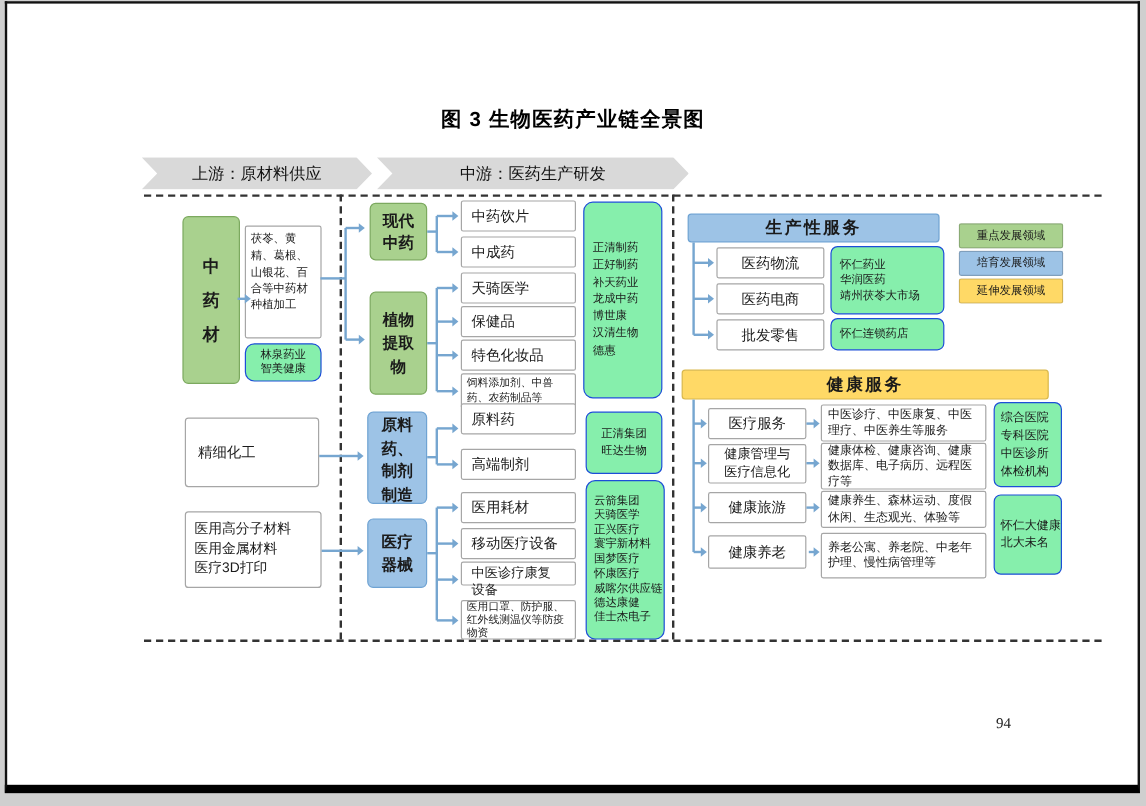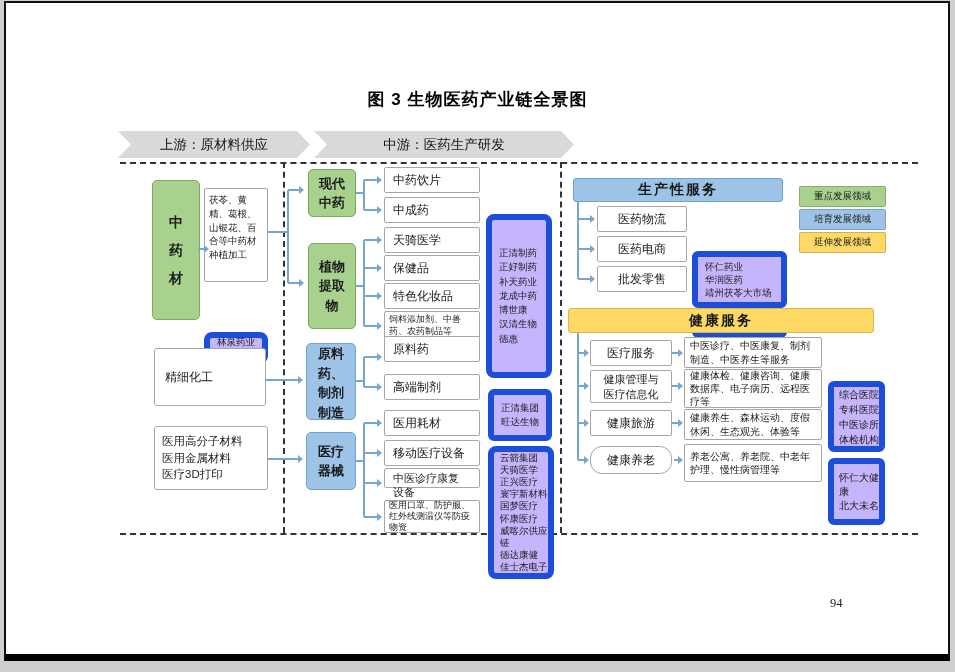--- a/index.html
+++ b/index.html
@@ -14,21 +14,21 @@
         clip-path:polygon(0 0,calc(100% - 13px) 0,100% 50%,calc(100% - 13px) 100%,0 100%,13px 50%);}
   .dash-h{position:absolute;height:0;border-top:2px dashed #333;}
   .dash-v{position:absolute;width:0;border-left:2px dashed #333;}
   .bx{position:absolute;box-sizing:border-box;display:flex;align-items:center;
       background:#fff;border:1px solid #A6A6A6;border-radius:2px;line-height:1.25;}
   .center{justify-content:center;text-align:center;}
   .green{background:#A9D18E;border:1px solid #7CA95F;border-radius:5px;}
   .blue{background:#9DC3E6;border:1px solid #6FA3D3;border-radius:5px;}
   .node{font-weight:bold;font-size:13px;}
   .vtext{word-break:break-all;line-height:1.5;margin:auto;text-align:center;}
-  .cobox{border:6px solid #1d4ed8;border-radius:8px;background:#c4b5fd;margin-top:46px;}
+  .cobox{border:1px solid #1d4ed8;border-radius:8px;background:#86efac;}
   .pre{white-space:pre-line;}
   .hdr{font-weight:bold;font-size:14px;letter-spacing:2px;}
   .legend{position:absolute;left:799px;width:85px;height:19px;display:flex;align-items:center;
       justify-content:center;font-size:9.5px;border-radius:2px;border:1px solid rgba(0,0,0,0.18);}
   .cl{position:absolute;background:#76A6D0;}
   .ca{position:absolute;width:0;height:0;border-left:5px solid #76A6D0;
       border-top:4px solid transparent;border-bottom:4px solid transparent;}
   #page-number{position:absolute;left:830px;top:596px;font-family:"Liberation Serif",serif;
       font-size:12.5px;color:#222;}
 </style>
@@ -116,23 +116,23 @@
     <div class="bx cobox" style="left:692px;top:265px;width:95px;height:27px;font-size:9.5px;padding-left:7px;border-radius:6px;">怀仁连锁药店</div>
 
     <div class="legend" style="top: 186px; background: rgb(169, 209, 142);">重点发展领域</div>
     <div class="legend" style="top: 209px; background: rgb(157, 195, 230);">培育发展领域</div>
     <div class="legend" style="top: 232px; background: rgb(255, 217, 102);">延伸发展领域</div>
 
     <div class="bx center hdr" style="left:568px;top:308px;width:306px;height:25px;background:#FFD966;border:1px solid #D9B84C;border-radius:3px;">健康服务</div>
     <div class="bx center" style="left:590px;top:340px;width:82px;height:26px;font-size:12px;">医疗服务</div>
     <div class="bx center" style="left:590px;top:370px;width:82px;height:33px;font-size:11px;padding:2px 11px;line-height:1.3;">健康管理与医疗信息化</div>
     <div class="bx center" style="left:590px;top:410px;width:82px;height:26px;font-size:12px;">健康旅游</div>
-    <div class="bx center" style="left:590px;top:446px;width:82px;height:28px;font-size:12px;border-radius:12px;">健康养老</div>
-
-    <div class="bx" style="left:684px;top:337px;width:138px;height:31px;font-size:10px;padding:2px 5px;line-height:1.35;">中医诊疗、中医康复、制剂制造、中医养生等服务</div>
+    <div class="bx center" style="left:590px;top:446px;width:82px;height:28px;font-size:12px;">健康养老</div>
+
+    <div class="bx" style="left:684px;top:337px;width:138px;height:31px;font-size:10px;padding:2px 5px;line-height:1.35;">中医诊疗、中医康复、中医理疗、中医养生等服务</div>
     <div class="bx" style="left:684px;top:369px;width:138px;height:39px;font-size:10px;padding:2px 5px;line-height:1.3;">健康体检、健康咨询、健康数据库、电子病历、远程医疗等</div>
     <div class="bx" style="left:684px;top:409px;width:138px;height:31px;font-size:10px;padding:2px 5px;line-height:1.35;">健康养生、森林运动、度假休闲、生态观光、体验等</div>
     <div class="bx" style="left:684px;top:444px;width:138px;height:31px;font-size:10px;padding:18px 5px;line-height:1.35;">养老公寓、养老院、中老年护理、慢性病管理等</div>
 
     <div class="bx cobox pre" style="left:828px;top:335px;width:57px;height:71px;font-size:10px;padding-left:5px;line-height:1.5;border-radius:6px;">综合医院
 专科医院
 中医诊所
 体检机构</div>
     <div class="bx cobox pre" style="left:828px;top:412px;width:57px;height:67px;font-size:10px;padding-left:5px;line-height:1.4;border-radius:6px;">怀仁大健康
 北大未名</div>

